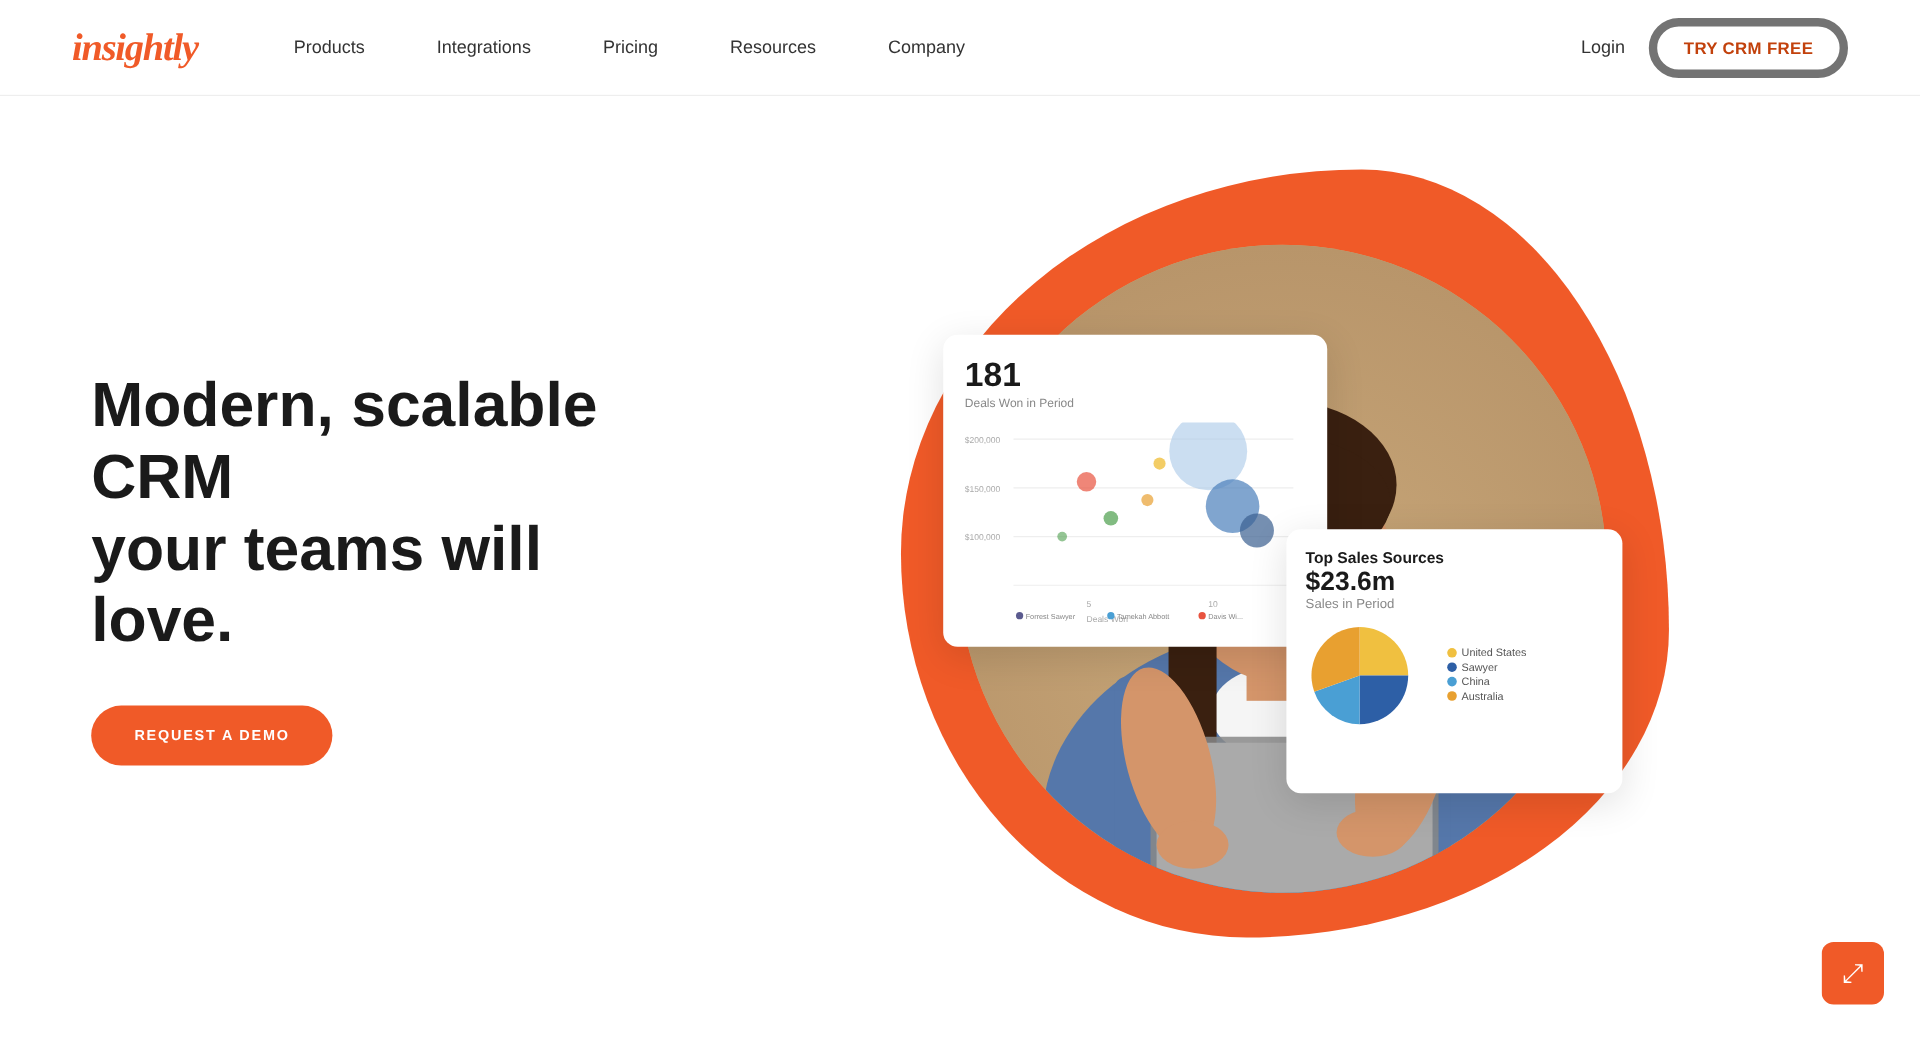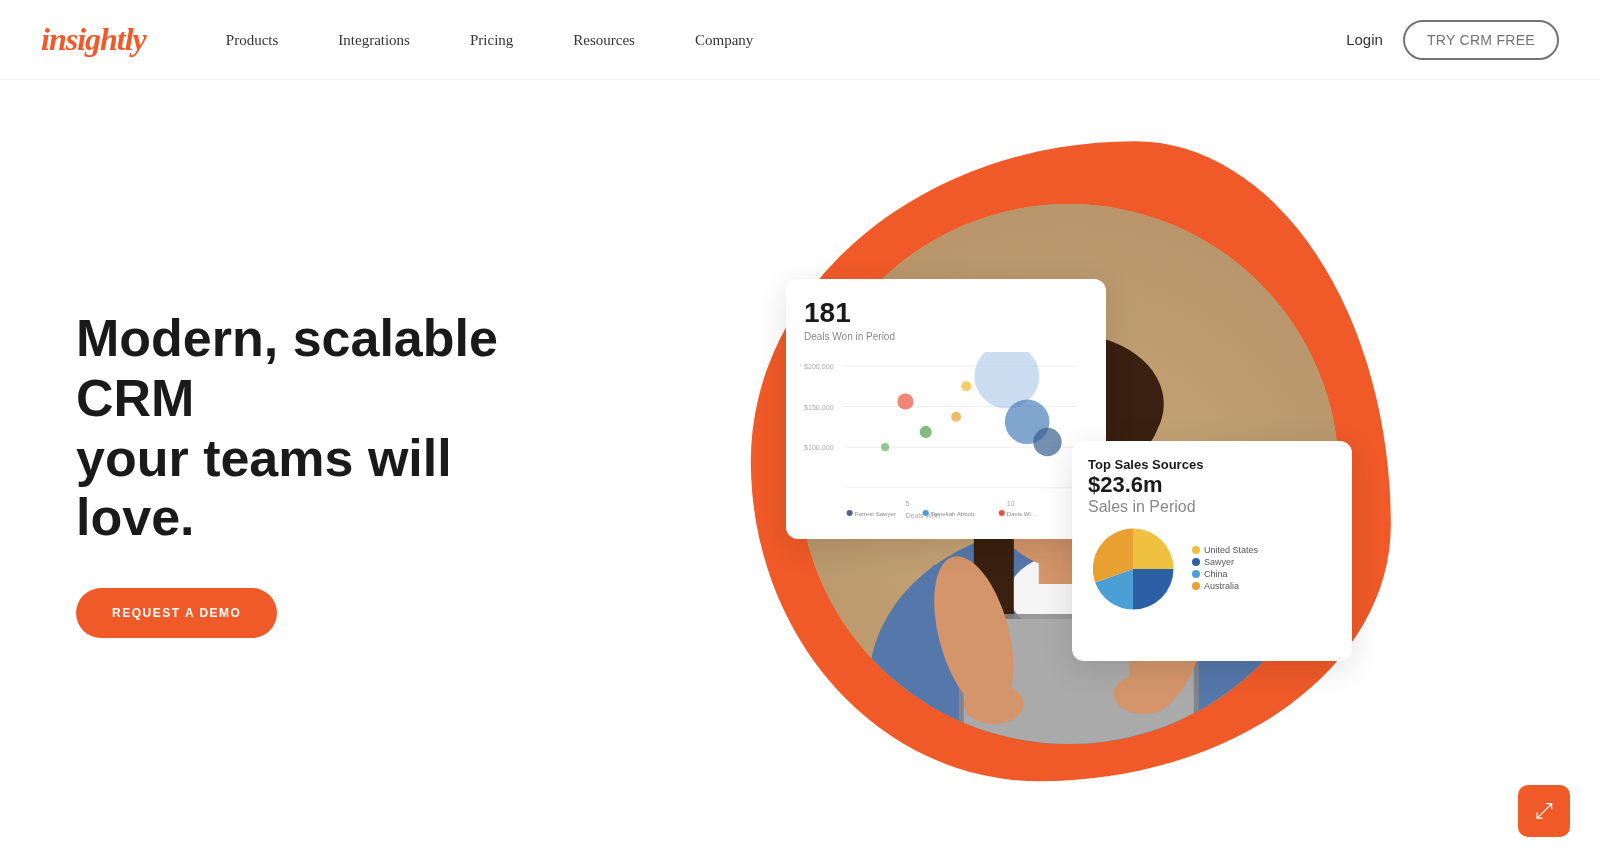--- a/index.html
+++ b/index.html
@@ -2,42 +2,41 @@
 <html><head>
   <meta charset="utf-8">
   <style>
     * { margin: 0; padding: 0; box-sizing: border-box; }
     body { font-family: -apple-system, BlinkMacSystemFont, 'Segoe UI', Arial, sans-serif; background: #fff; overflow-x: hidden; width: 1600px; height: 867px; position: relative; }
 
     
     nav {
       display: flex;
       align-items: center;
-      padding: 0 41px;
+      padding: 0 60px;
       height: 80px;
       border-bottom: 1px solid #eee;
       position: relative;
       z-index: 10;
       background: #fff;
     }
     .logo {
       font-size: 32px;
       font-weight: 700;
       color: #f05a28;
       font-style: italic;
       font-family: Georgia, serif;
       margin-right: 80px;
       letter-spacing: -1px;
     }
     .nav-links {
       display: flex;
       gap: 60px;
       flex: 1;
       list-style: none;
-      font-family: Liberation Serif, serif;
     }
     .nav-links li a {
       text-decoration: none;
       color: #333;
       font-size: 15px;
       font-weight: 500;
     }
     .nav-actions {
       display: flex;
       align-items: center;
@@ -46,23 +45,23 @@
     .login-btn {
       font-size: 15px;
       color: #333;
       font-weight: 500;
       background: none;
       border: none;
       cursor: pointer;
     }
     .try-btn {
       font-size: 14px;
-      font-weight: 400;
-      color: #737373;
-      border: 2px solid #737373;
+      font-weight: 700;
+      color: #c2410c;
+      border: 7px solid #737373;
       border-radius: 30px;
       padding: 10px 22px;
       background: none;
       cursor: pointer;
       letter-spacing: 0.3px;
     }
 
     
     .hero {
       display: flex;
@@ -184,28 +183,28 @@
       font-size: 13px;
       font-weight: 700;
       color: #1a1a1a;
     }
     .card-pie .pie-amount {
       font-size: 22px;
       font-weight: 700;
       color: #1a1a1a;
     }
     .card-pie .pie-sublabel {
-      font-size: 16px;
+      font-size: 11px;
       color: #888;
       margin-bottom: 8px;
     }
     .pie-row {
       display: flex;
       align-items: center;
-      gap: 14px;
+      gap: 28px;
     }
     .pie-legend {
       font-size: 9px;
       color: #555;
     }
     .legend-item {
       display: flex;
       align-items: center;
       gap: 4px;
       margin-bottom: 2px;

